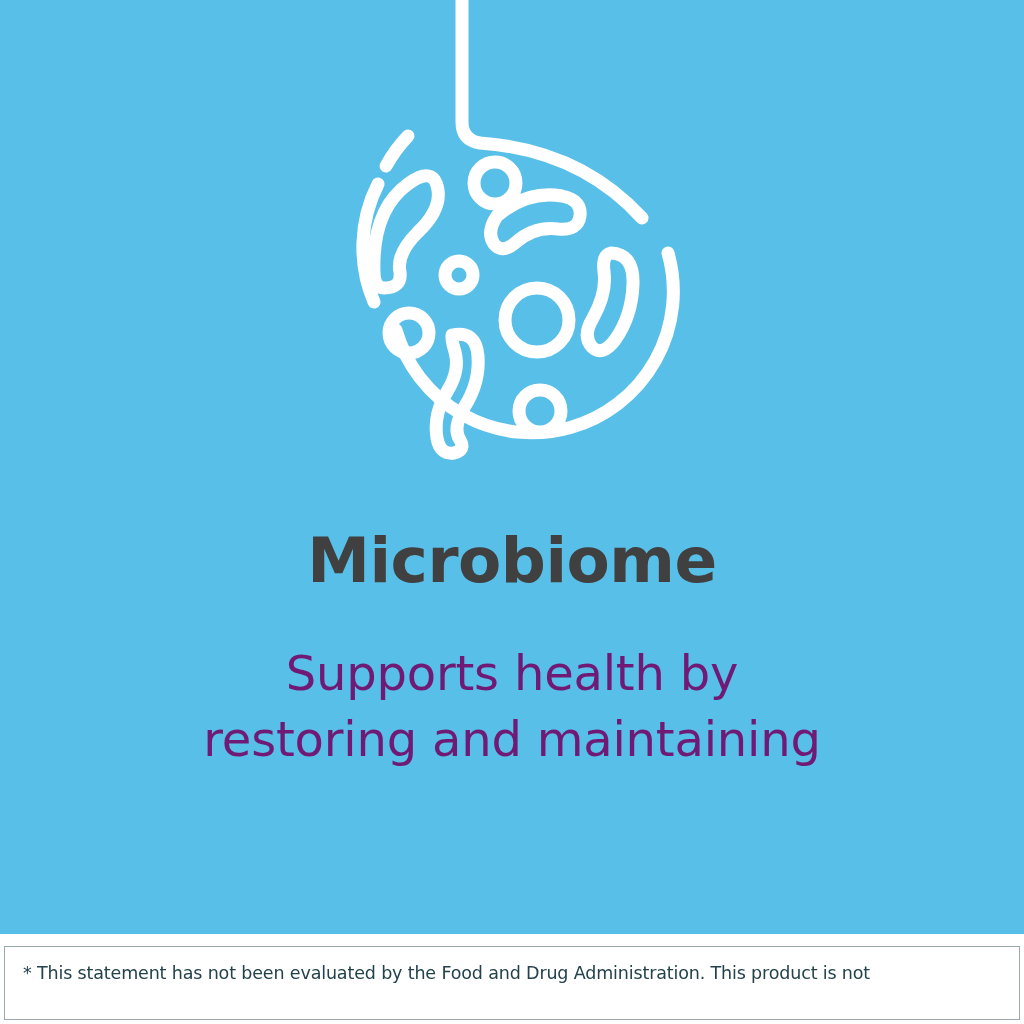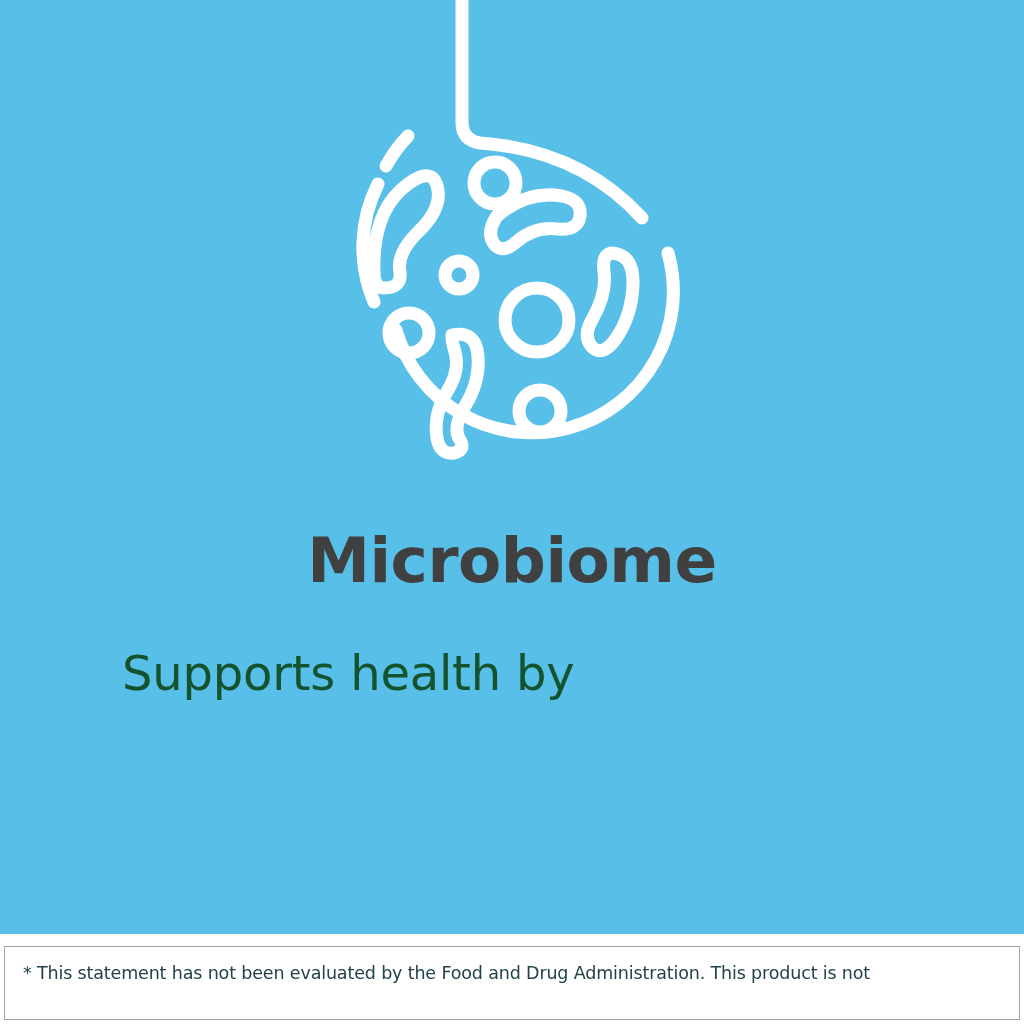--- a/index.html
+++ b/index.html
@@ -64,22 +64,22 @@
     white-space: nowrap;
   }
 
   
   .subtitle {
     position: absolute;
     left: 50%;
     top: 640px;
     transform: translateX(-50%);
     width: 780px;
-    text-align: left;
-    color: #14532d;
+    text-align: center;
+    color: #701a75;
     font-family: "DejaVu Sans", "Liberation Sans", sans-serif;
     font-weight: 400;
     font-size: 48px;
     line-height: 66px;
     letter-spacing: -0.2px;
   }
   .subtitle .sup {
     font-size: 0.62em;
     vertical-align: 0.55em;
     line-height: 0;
@@ -146,20 +146,21 @@
         <path d="M299 253 Q322 254 321 284 Q320 316 303 340 Q290 357 280 347 Q270 336 281 318 Q295 293 292 272 Q290 255 299 253 Z"></path>
 
         <path d="M140 335 Q164 330 166 356 Q168 382 153 406 Q140 428 148 440 Q154 450 142 453 Q128 455 125 438 Q121 414 136 390 Q148 370 143 352 Q139 338 140 335 Z"></path>
       </svg>
     </div>
 
     <div class="title">Microbiome</div>
 
     <div class="subtitle">
       <span class="ln">Supports health by</span>
+      <span class="ln">restoring and maintaining</span>
     </div>
   </div>
 
   <div class="disclaimer">
     <p class="disclaimer-text">
       <span>* This statement has not been evaluated by the Food and Drug Administration. This product is not</span>
     </p>
   </div>
 
 </div>

